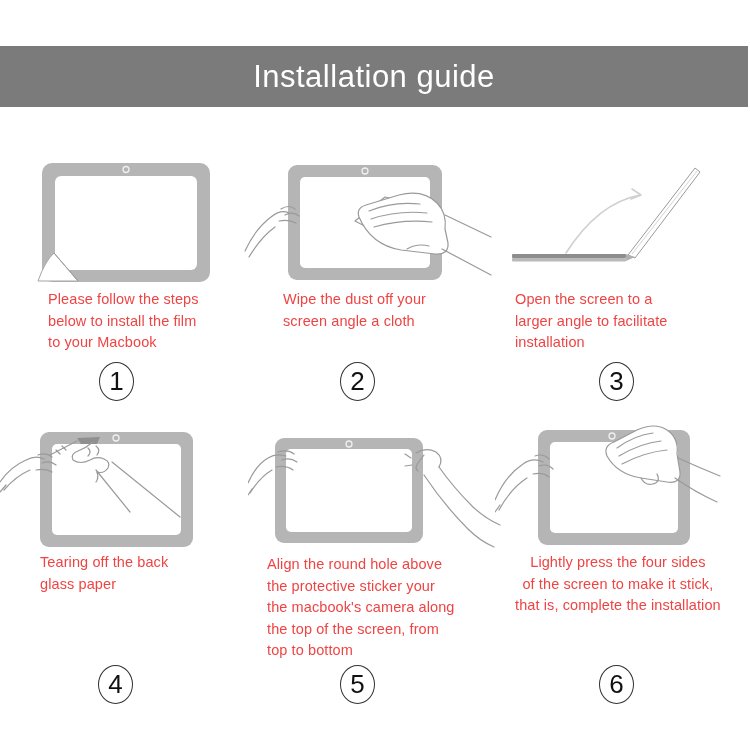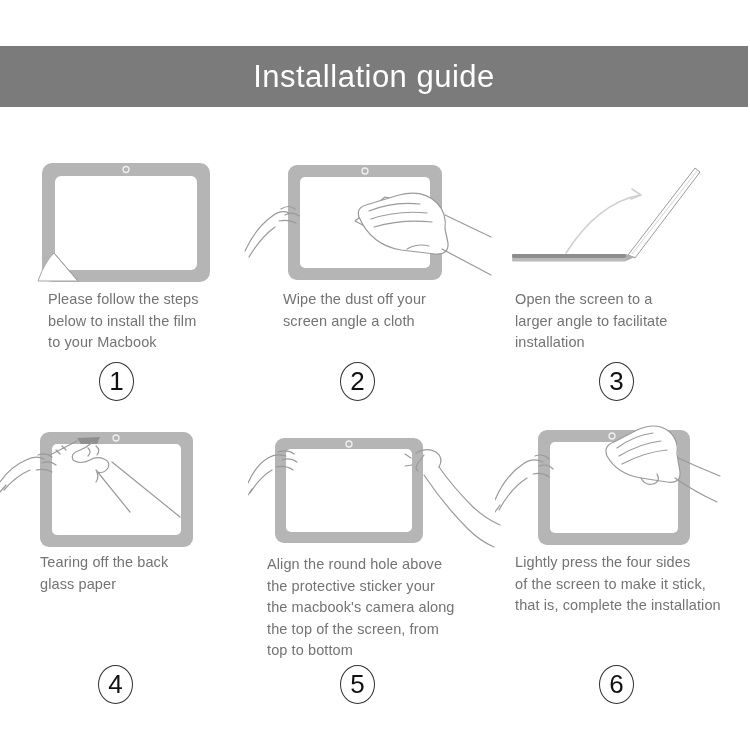--- a/index.html
+++ b/index.html
@@ -9,40 +9,40 @@
   }
   .banner{
     position:absolute;left:0;top:46px;width:748px;height:61px;
     background:#7b7b7b;display:flex;align-items:center;justify-content:center;
   }
   .banner-title{
     color:#ffffff;font-size:31px;font-weight:400;letter-spacing:.5px;
   }
   .ill{position:absolute;}
   .caption{
-    position:absolute;color:#737373;font-size:14.5px;line-height:21.5px;
+    position:absolute;color:#ef4444;font-size:14.5px;line-height:21.5px;
     white-space:pre-line;letter-spacing:.1px;
   }
   .badge{
     position:absolute;width:33px;height:37px;border:1.6px solid #333333;border-radius:50%;
     display:flex;align-items:center;justify-content:center;
     font-size:26px;color:#111111;font-weight:400;background:#ffffff;
   }
   .i1{left:20px;top:158px;}
   .i2{left:243px;top:153px;}
   .i3{left:498px;top:158px;}
   .i4{left:0px;top:422px;}
   .i5{left:248px;top:425px;}
   .i6{left:495px;top:420px;}
   .c1{left:48px;top:289px;}
   .c2{left:283px;top:289px;}
   .c3{left:515px;top:289px;}
   .c4{left:40px;top:552px;}
   .c5{left:267px;top:554px;}
-  .c6{left:515px;top:552px;}
+  .c6{left:515px;top:552px;text-align:center;}
   .n1{left:99px;top:362px;}
   .n2{left:340px;top:362px;}
   .n3{left:599px;top:362px;}
   .n4{left:98px;top:665px;}
   .n5{left:340px;top:665px;}
   .n6{left:599px;top:665px;}
   svg .ln{fill:none;stroke:#9a9a9a;stroke-width:1.2;stroke-linecap:round;stroke-linejoin:round;}
   svg .lnw{fill:#ffffff;stroke:#9a9a9a;stroke-width:1.2;stroke-linecap:round;stroke-linejoin:round;}
 </style>
 </head>

